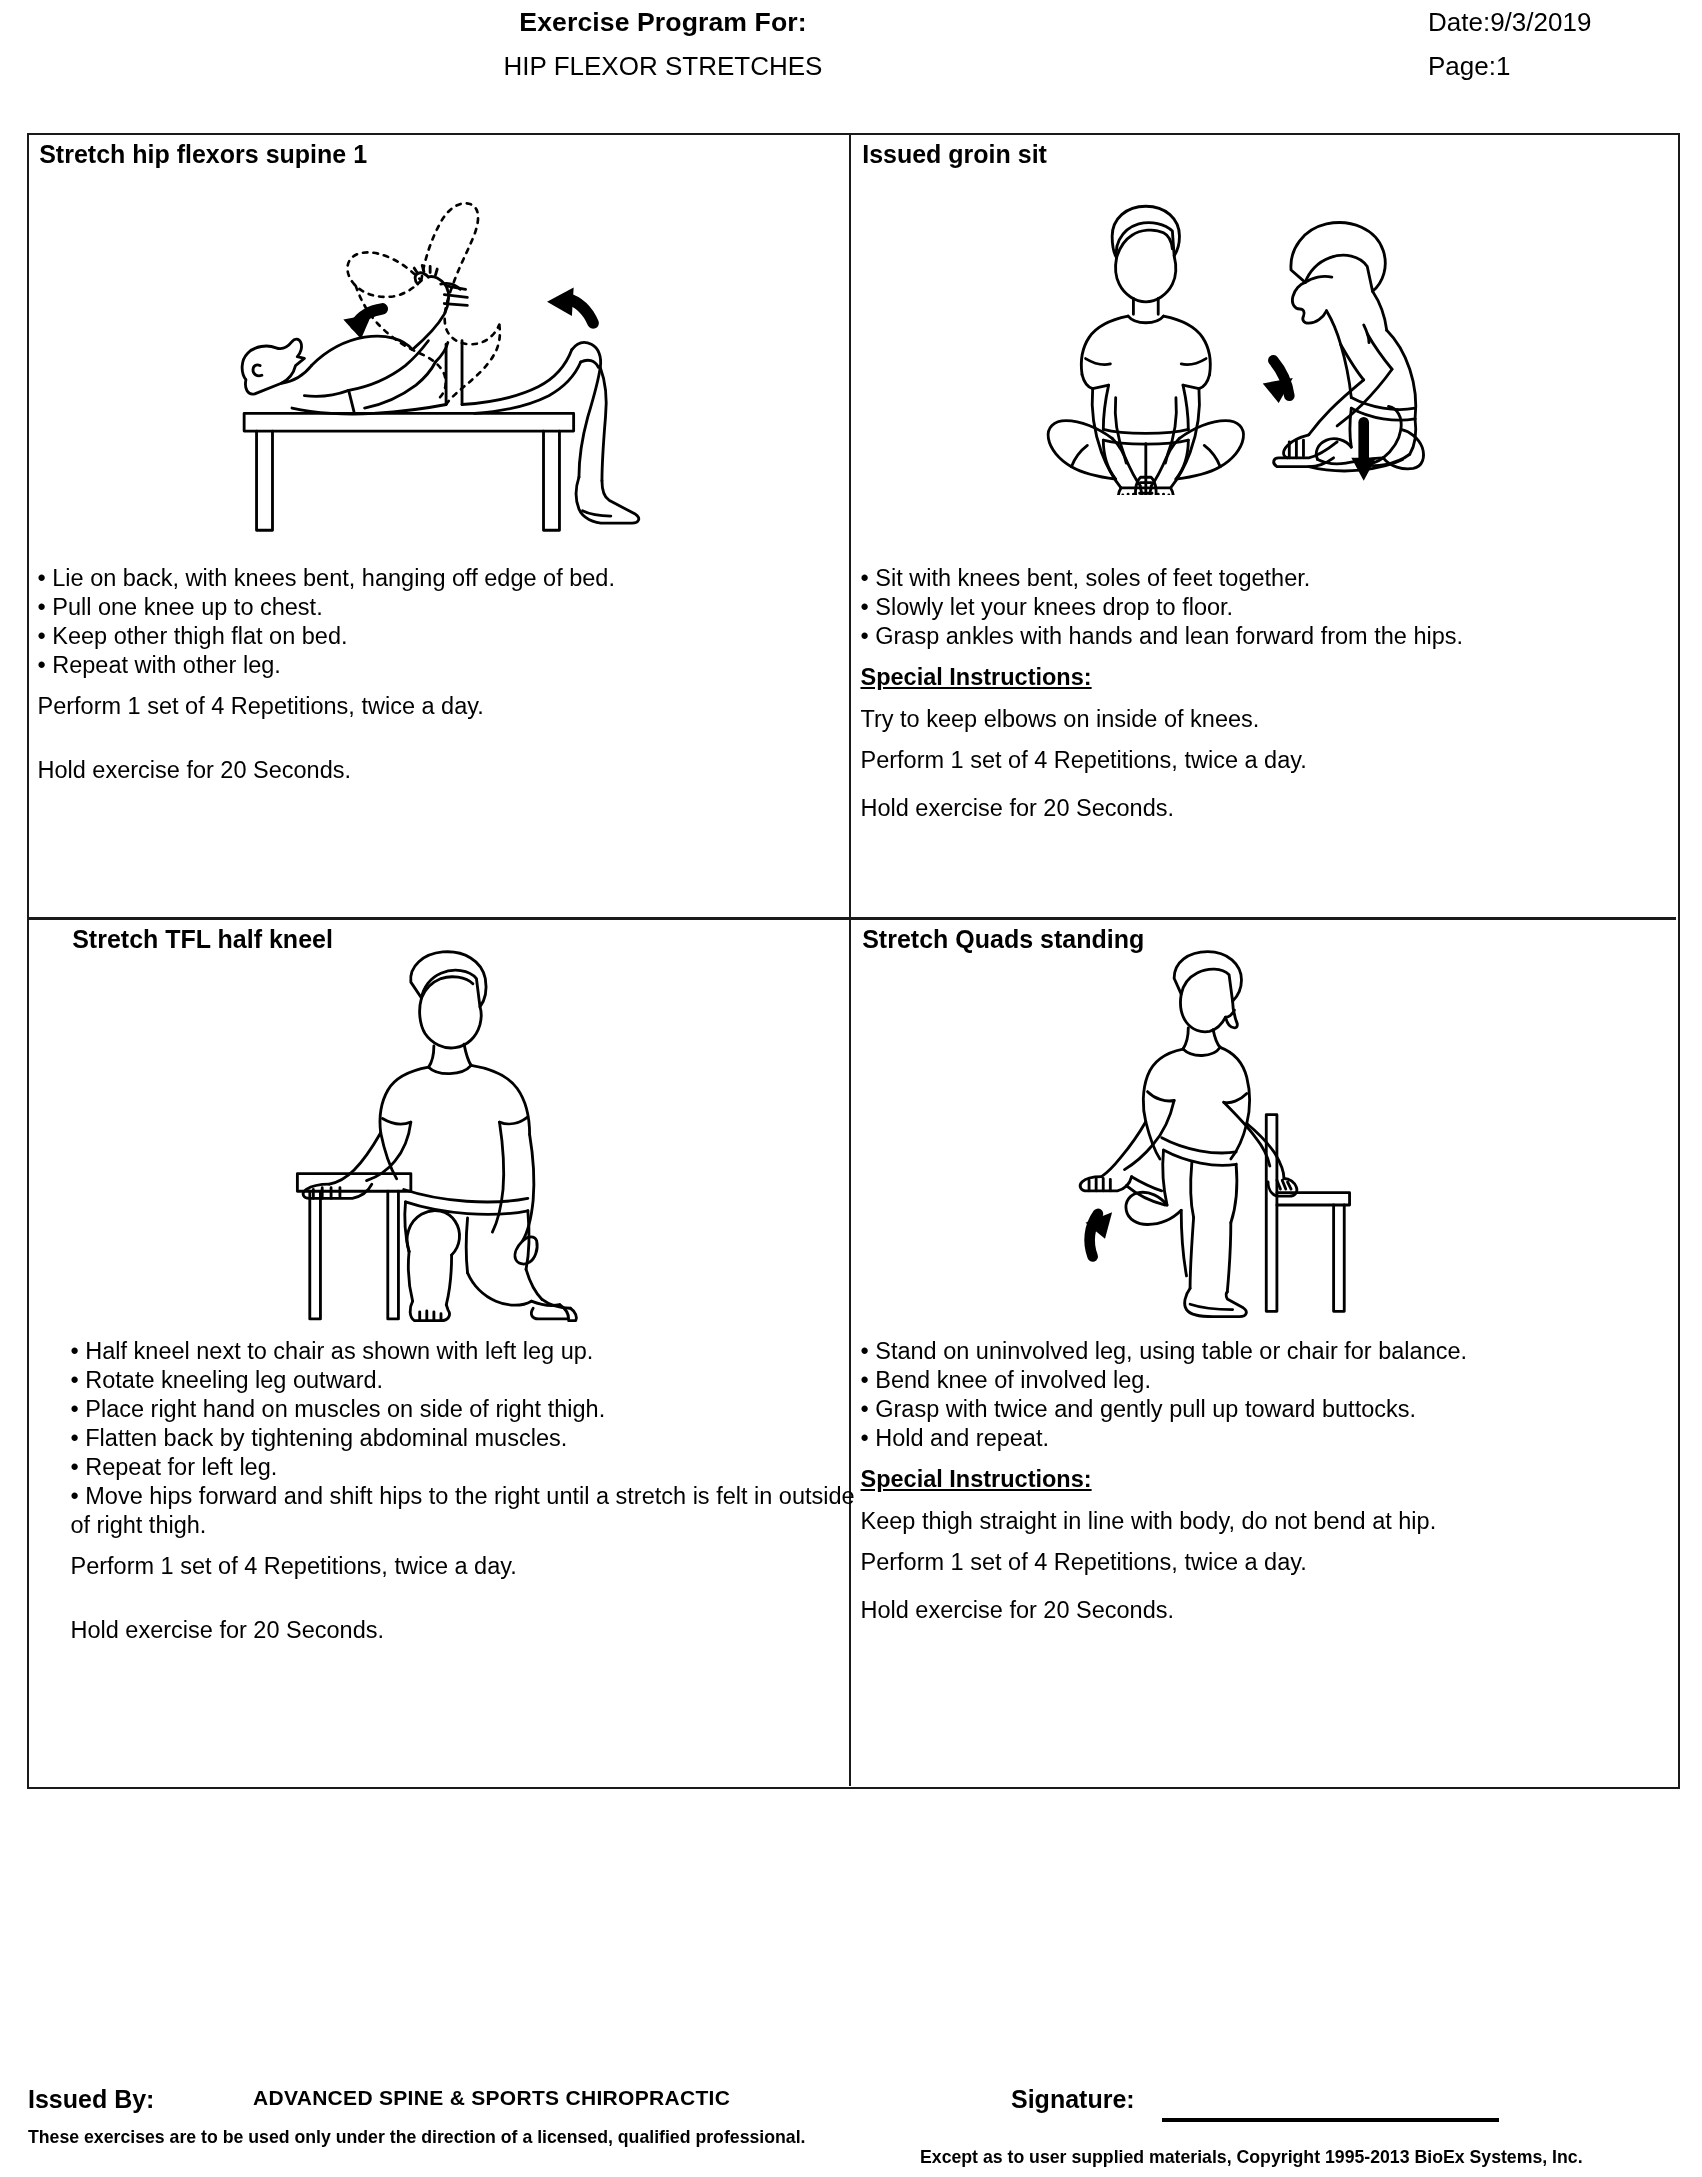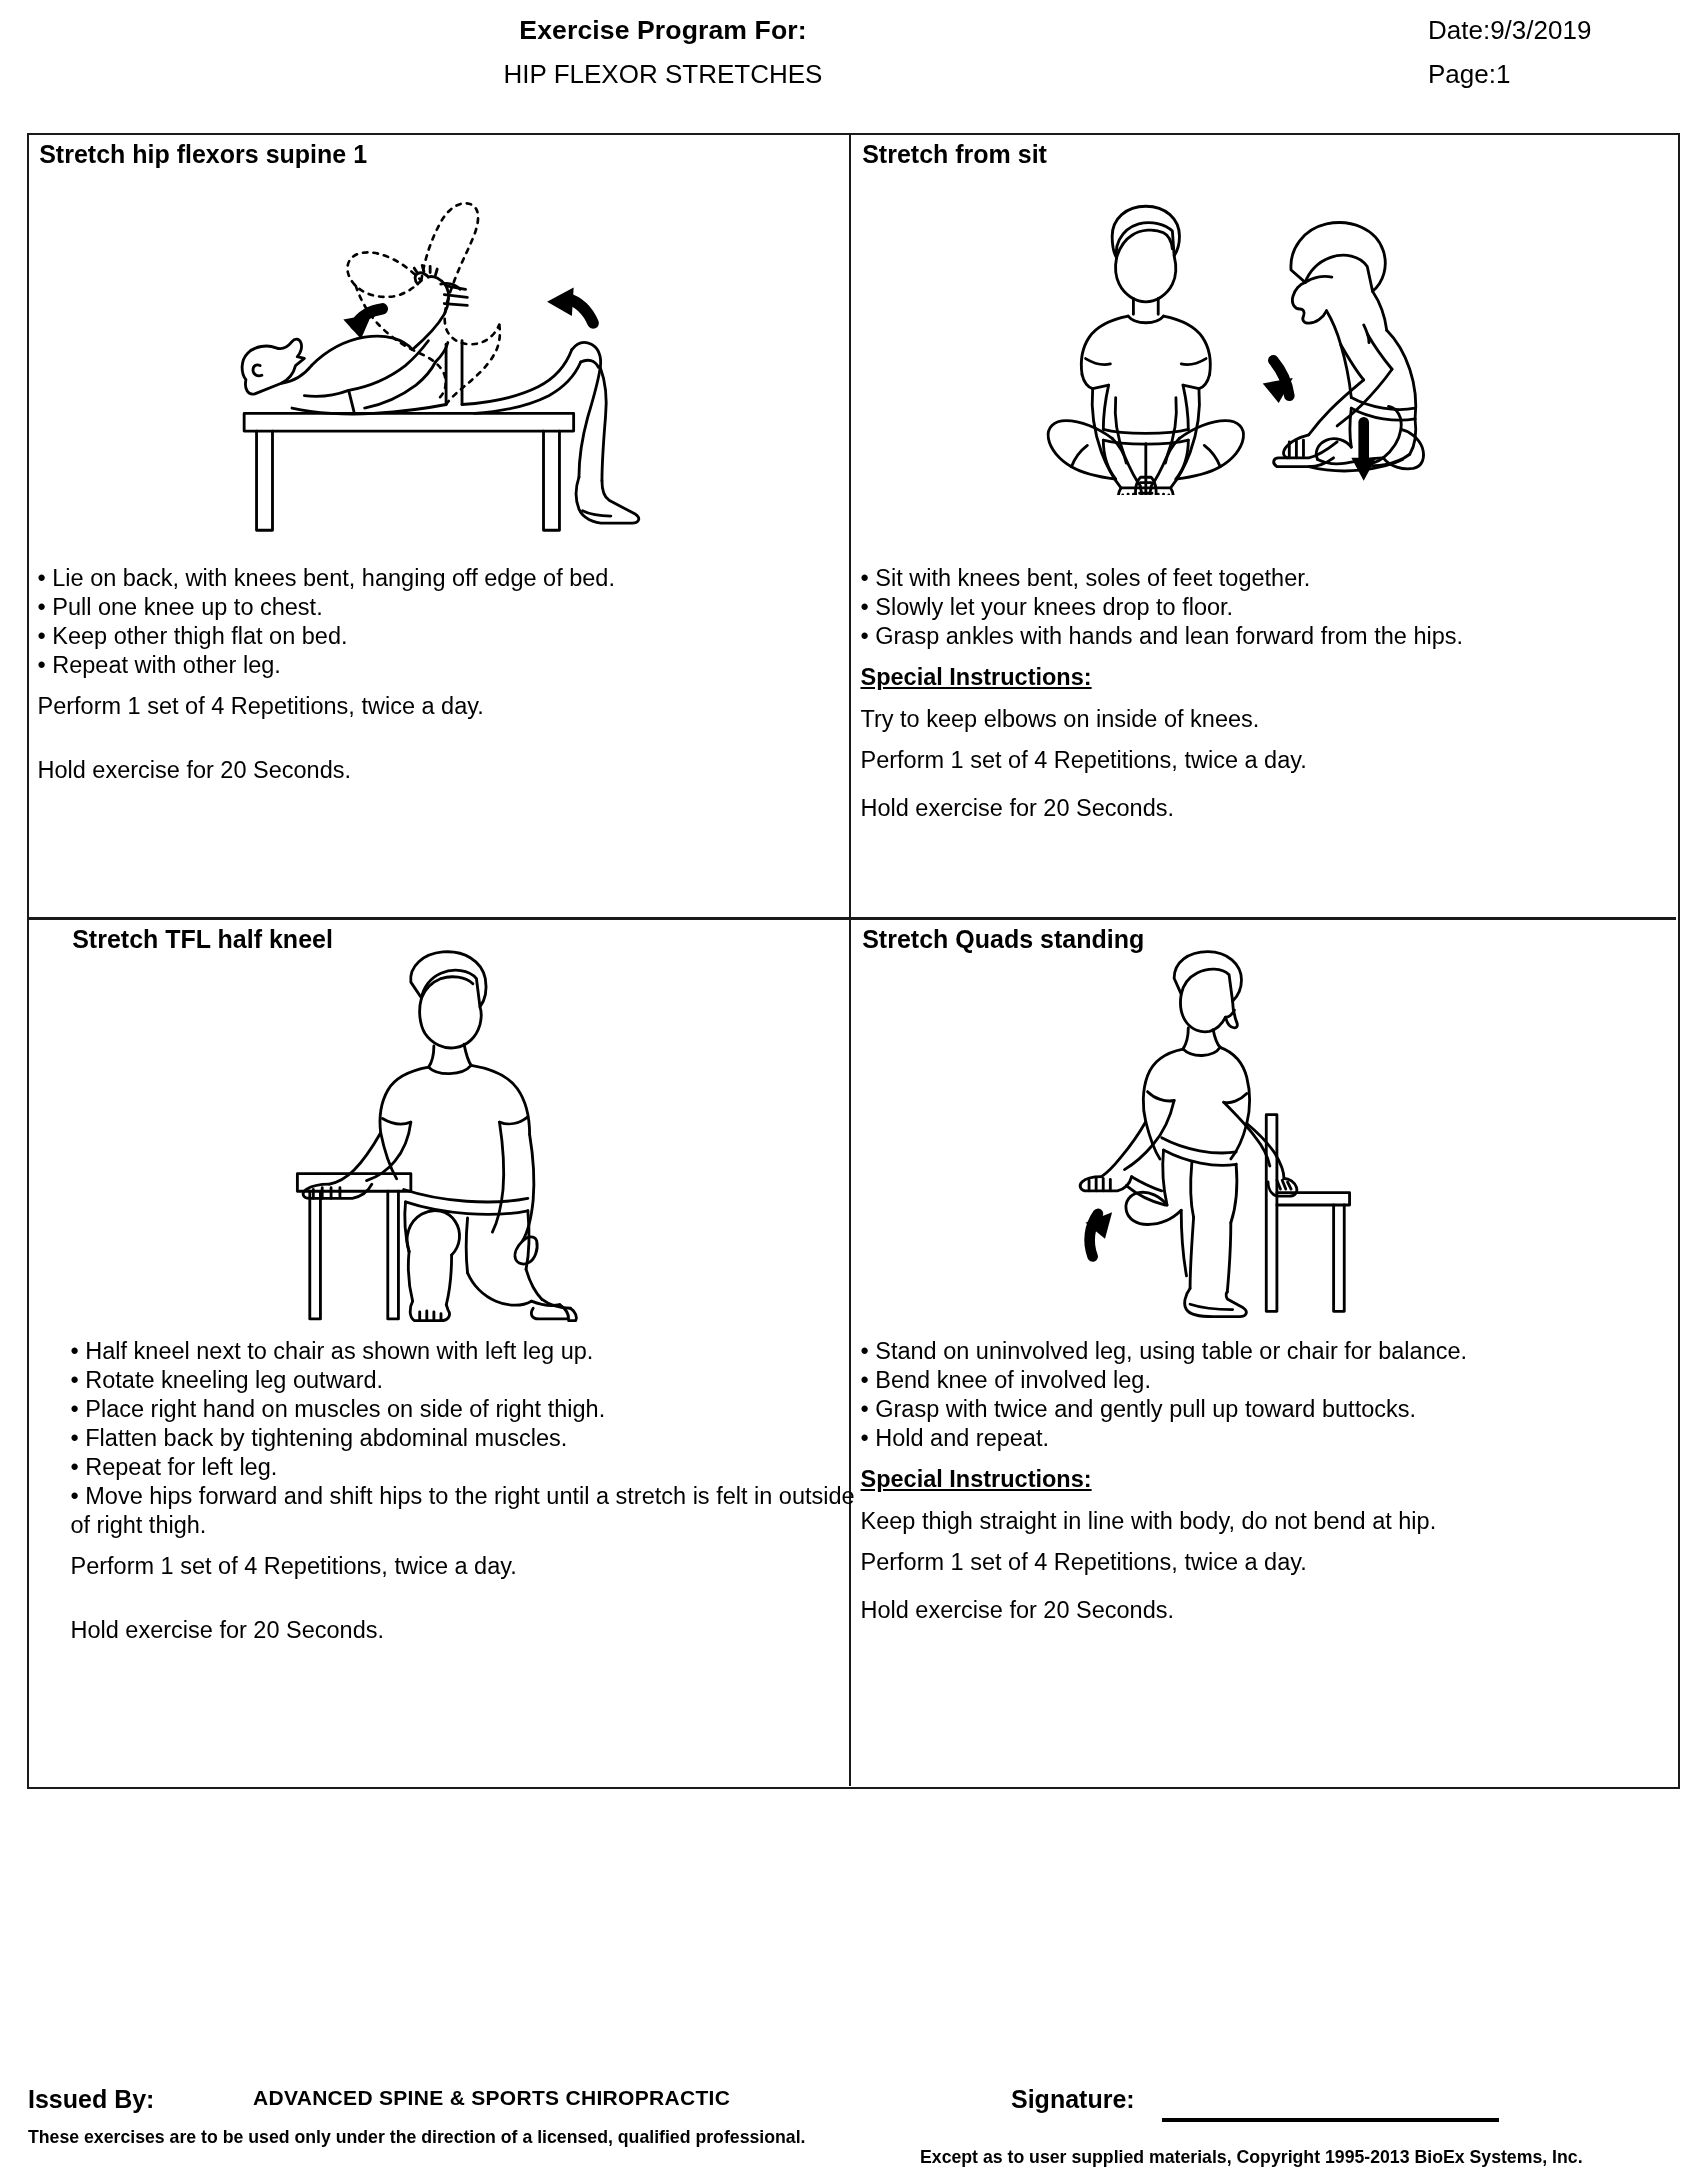--- a/index.html
+++ b/index.html
@@ -12,21 +12,21 @@
     width: 1702px; height: 2178px;
     position: relative;
     font-family: "Liberation Sans", sans-serif;
     color: #000000;
     -webkit-font-smoothing: antialiased;
   }
 
   
   .header {
     position: absolute;
-    left: 0; top: 8px; width: 1488px; height: 105px;
+    left: 0; top: 0; width: 1488px; height: 105px;
   }
   .hdr-title {
     position: absolute; left: 0; top: 7px; width: 1326px;
     text-align: center;
     font-size: 26.6px; font-weight: bold; letter-spacing: 0.1px;
   }
   .hdr-sub {
     position: absolute; left: 0; top: 51px; width: 1326px;
     text-align: center;
     font-size: 26px; font-weight: normal;
@@ -215,21 +215,21 @@
       <p>• Keep other thigh flat on bed.</p>
       <p>• Repeat with other leg.</p>
       <div class="gap-sm"></div>
       <p>Perform 1 set of 4 Repetitions, twice a day.</p>
       <div class="gap-lg"></div>
       <p>Hold exercise for 20 Seconds.</p>
     </div>
   </div>
 
   <div class="cell cell-tr">
-    <div class="cell-title">Stretch from sit</div>
+    <div class="cell-title">Issued groin sit</div>
 
     <div class="art" style="top:50px;height:310px;">
       <svg viewBox="0 0 560 350" width="825" height="310" preserveAspectRatio="xMidYMid meet">
         <g fill="none" stroke="#000" stroke-width="3.2" stroke-linejoin="round" stroke-linecap="round">
 
           <path d="M108 58 C 108 38 124 24 146 24 C 168 24 184 38 184 58
                    C 184 66 182 74 178 80 L 176 52
                    C 168 44 152 40 138 44 C 128 47 120 54 116 62
                    C 113 68 112 76 113 82 C 109 76 108 66 108 58 Z" fill="#000" fill-opacity="0"></path>
           <path d="M113 82 C 111 92 112 104 116 112 C 122 124 134 132 146 132

